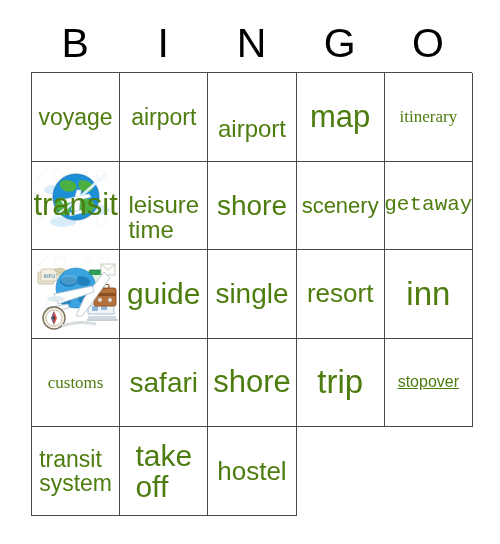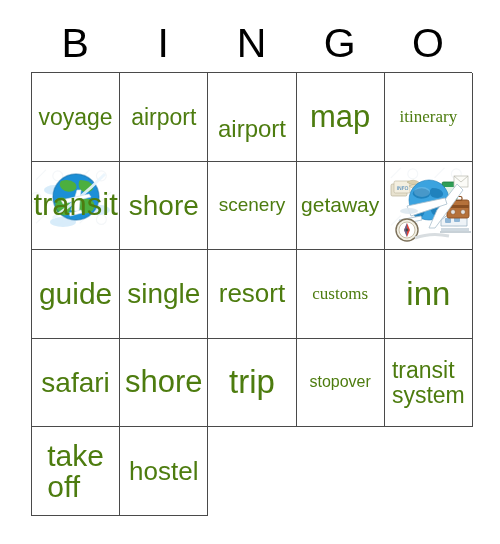--- a/index.html
+++ b/index.html
@@ -73,24 +73,24 @@
   }
 
   
   .fs-33 { font-size: 33px; }
   .fs-31 { font-size: 31px; }
   .fs-30 { font-size: 30px; }
   .fs-28 { font-size: 28px; }
   .fs-26 { font-size: 26px; }
   .fs-24 { font-size: 24px; margin-top: 24px; }
   .fs-23 { font-size: 23px; }
-  .fs-21 { font-size: 21px; }
-  .fs-19 { font-size: 19px; }
+  .fs-21 { font-size: 21px; font-family: Liberation Mono, monospace; }
+  .fs-19 { font-size: 22px; }
   .fs-17 { font-size: 17px; font-family: Liberation Serif, serif; }
-  .fs-16 { font-size: 16px; }
+  .fs-16 { font-size: 16px; text-decoration: underline; }
 
   
   .watermark {
     position: absolute;
     inset: 0;
     z-index: 0;
     opacity: 0.5;
   }
 
   
@@ -189,20 +189,24 @@
           <g fill="#ffffff" stroke="#cfdde6" stroke-width="0.6">
             <path d="M30 44 L36 24 L40 24 L38 46 Z"></path>
             <path d="M20 34 L48 28 L50 31 L22 38 Z"></path>
             <path d="M28 47 L40 44 L41 47 L29 50 Z"></path>
           </g>
         </svg>
       </div>
       <span class="cell-text fs-31">transit</span>
     </div>
     <div class="cell">
+      <span class="cell-text fs-24">leisure
+time</span>
+    </div>
+    <div class="cell">
       <span class="cell-text fs-28">shore</span>
     </div>
     <div class="cell">
       <span class="cell-text fs-19">scenery</span>
     </div>
 
     <div class="cell">
       <span class="cell-text fs-21">getaway</span>
     </div>
     <div class="cell has-art">
@@ -289,24 +293,24 @@
       <span class="cell-text fs-30">guide</span>
     </div>
     <div class="cell">
       <span class="cell-text fs-28">single</span>
     </div>
 
     <div class="cell">
       <span class="cell-text fs-26">resort</span>
     </div>
     <div class="cell">
+      <span class="cell-text fs-33">inn</span>
+    </div>
+    <div class="cell">
       <span class="cell-text fs-17">customs</span>
-    </div>
-    <div class="cell">
-      <span class="cell-text fs-33">inn</span>
     </div>
     <div class="cell">
       <span class="cell-text fs-28">safari</span>
     </div>
     <div class="cell">
       <span class="cell-text fs-31">shore</span>
     </div>
 
     <div class="cell">
       <span class="cell-text fs-33">trip</span>

